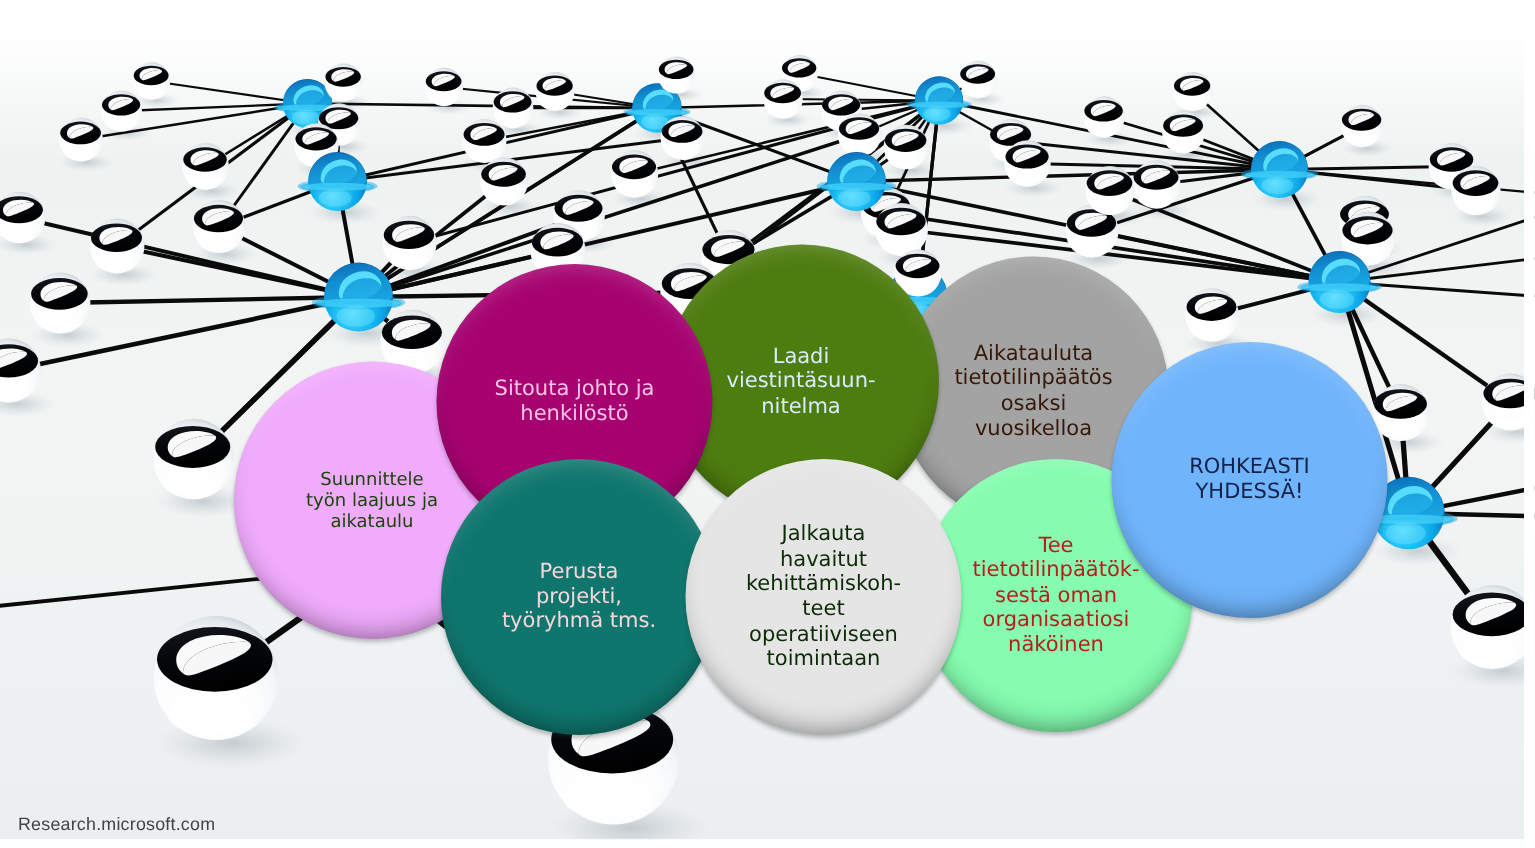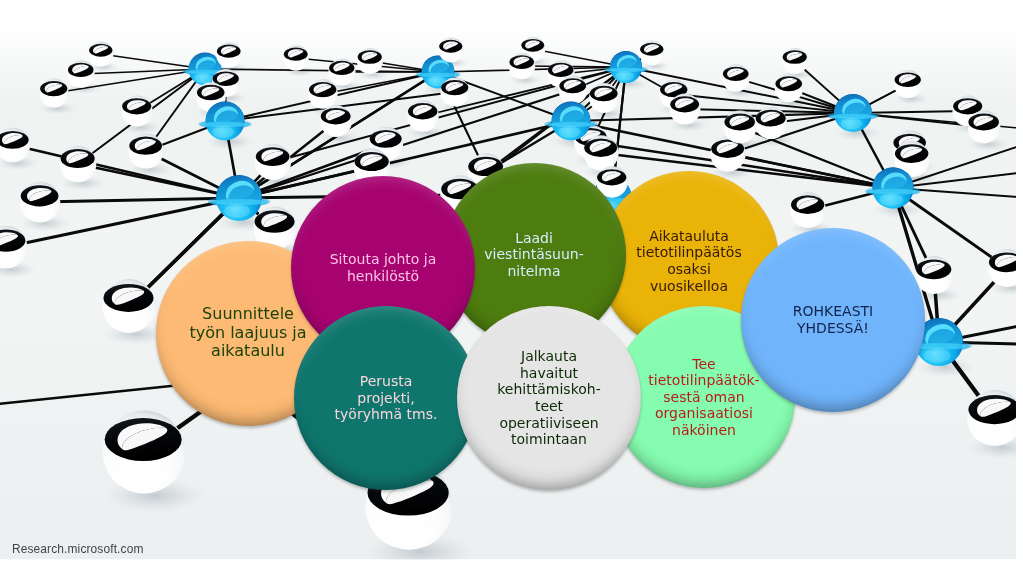--- a/index.html
+++ b/index.html
@@ -471,41 +471,41 @@
       </g>
 <g transform="translate(1060.0,168.0) scale(0.1060)">
         <use href="#chrome" x="-50" y="-50"></use>
       </g>
 <g transform="translate(1060.0,200.0) scale(0.1060)">
         <use href="#chrome" x="-50" y="-50"></use>
       </g>
   <rect x="0" y="559.5" width="1023" height="6" fill="#ffffff"></rect>
   <rect x="1016" y="0" width="8" height="565" fill="#ffffff"></rect>
   </svg>
-  <div class="bubble" style="left: 155.5px; top: 240.5px; width: 185px; height: 185px; background: #fdba74; color: rgb(26, 68, 9); font-size: 16px; line-height: 18.4px; z-index: 5;">
+  <div class="bubble" style="left: 155.5px; top: 240.5px; width: 185px; height: 185px; background: #f0abfc; color: rgb(26, 68, 9); font-size: 12px; line-height: 18.4px; z-index: 5;">
       <div class="btext">
         <span class="bline">Suunnittele</span>
         <span class="bline">työn laajuus ja</span>
         <span class="bline">aikataulu</span>
       </div>
     </div>
   <div class="bubble" style="left: 291px; top: 176px; width: 184px; height: 184px; background: rgb(166, 3, 112); color: rgb(252, 195, 229); font-size: 14px; line-height: 18.4px; z-index: 6;">
       <div class="btext">
         <span class="bline">Sitouta johto ja</span>
         <span class="bline">henkilöstö</span>
       </div>
     </div>
   <div class="bubble" style="left: 442.5px; top: 163px; width: 183px; height: 183px; background: #4d7c0f; color: rgb(217, 236, 255); font-size: 14px; line-height: 18.4px; z-index: 4;">
       <div class="btext">
         <span class="bline">Laadi</span>
         <span class="bline">viestintäsuun-</span>
         <span class="bline">nitelma</span>
       </div>
     </div>
-  <div class="bubble" style="left: 599px; top: 171px; width: 180px; height: 180px; background: #eab308; color: rgb(53, 24, 10); font-size: 14px; line-height: 18.4px; z-index: 1;">
+  <div class="bubble" style="left: 599px; top: 171px; width: 180px; height: 180px; background: #a3a3a3; color: rgb(53, 24, 10); font-size: 14px; line-height: 18.4px; z-index: 1;">
       <div class="btext">
         <span class="bline">Aikatauluta</span>
         <span class="bline">tietotilinpäätös</span>
         <span class="bline">osaksi</span>
         <span class="bline">vuosikelloa</span>
       </div>
     </div>
   <div class="bubble" style="left: 294px; top: 306px; width: 184px; height: 184px; background: #0f766e; color: rgb(248, 214, 220); font-size: 14px; line-height: 18.4px; z-index: 7;">
       <div class="btext">
         <span class="bline">Perusta</span>

